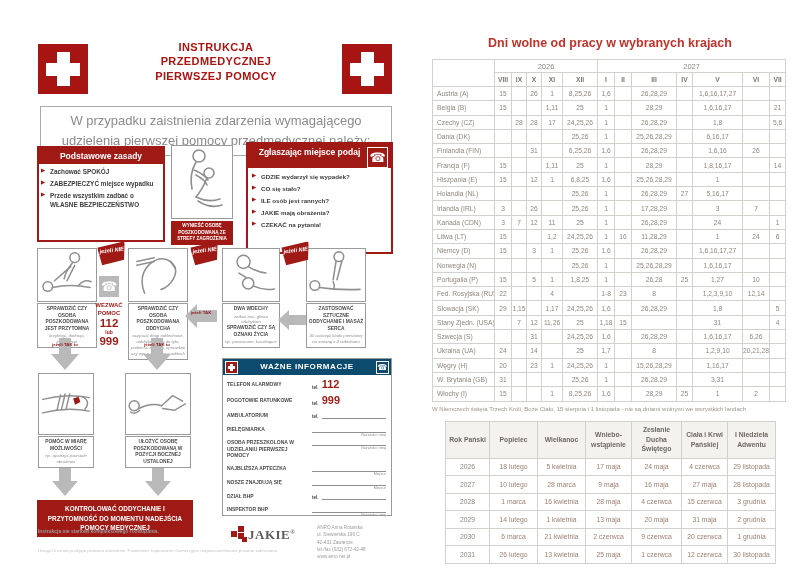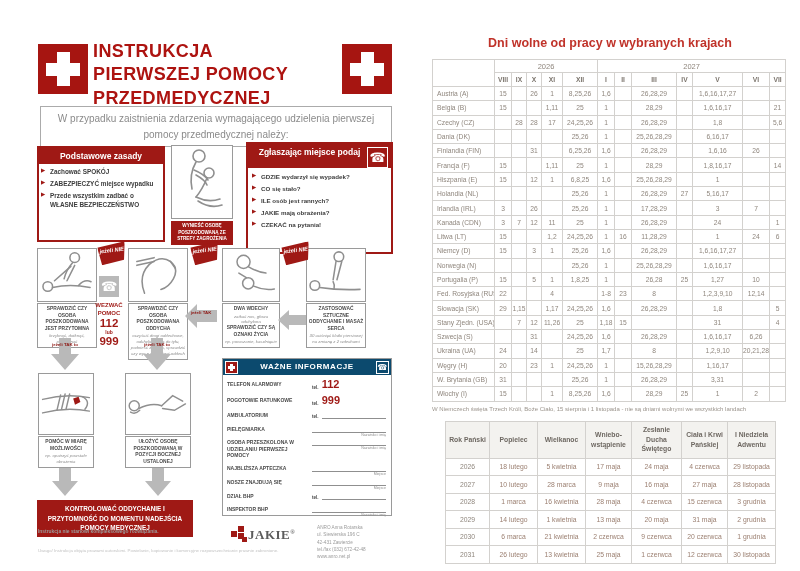--- a/index.html
+++ b/index.html
@@ -4,22 +4,22 @@
 <style>
   html,body{margin:0;padding:0;}
   body{width:800px;height:571px;background:#fff;font-family:"Liberation Sans",sans-serif;position:relative;overflow:hidden;}
   
   .poster{position:absolute;left:35px;top:26px;width:362px;height:540px;}
   .cross{width:50px;height:50px;background:#a61511;position:absolute;}
   .cross .h{position:absolute;left:16%;top:37%;width:68%;height:26%;background:#fff;}
   .cross .v{position:absolute;left:37%;top:16%;width:26%;height:68%;background:#fff;}
   .cross-left{left:3px;top:18px;}
   .cross-right{right:5px;top:18px;}
-  .poster-title{position:absolute;left:58px;right:58px;top:14px;text-align:left;color:#ad1310;font-weight:bold;font-size:18px;line-height:1.3;letter-spacing:.4px;}
-  .intro-box{position:absolute;left:5px;top:80px;width:332px;border:1px solid #ababab;color:#8b8b8b;font-size:10px;text-align:center;padding:4px 9px;line-height:1.55;}
+  .poster-title{position:absolute;left:58px;right:58px;top:14px;text-align:center;color:#ad1310;font-weight:bold;font-size:11px;line-height:1.3;letter-spacing:.4px;}
+  .intro-box{position:absolute;left:5px;top:80px;width:332px;border:1px solid #ababab;color:#8b8b8b;font-size:13px;text-align:center;padding:4px 9px;line-height:1.55;}
   .redbox{border:2px solid #9f1915;position:absolute;background:#fff;}
   .box-hd{background:#9f1915;color:#fff;text-align:center;font-size:8.5px;font-weight:bold;padding:3px 2px;line-height:1.2;}
   .basics-box{left:2px;top:120px;width:124px;height:92px;}
   .blist{list-style:none;margin:4px 2px 0 2px;padding:0;font-size:6.4px;font-weight:bold;color:#3c3c3c;}
   .blist li{margin:3px 0;padding-left:9px;position:relative;line-height:1.4;}
   .bullet{color:#9f1915;position:absolute;left:0;top:-1px;font-size:5.5px;font-family:"DejaVu Sans",sans-serif;}
   .evac{position:absolute;left:136px;top:119px;width:62px;}
   .img-box{border:1px solid #9a9a9a;background:#fff;overflow:hidden;}
   .evac .img-box{height:72px;}
   .evac-cap{margin-top:2px;background:#9f1915;color:#fff;font-size:4.6px;font-weight:bold;text-align:center;padding:2px 1px;line-height:1.45;}
@@ -94,22 +94,22 @@
 <body>
 
 <div class="poster">
 
   <div class="cross cross-left">
       <div class="h"></div>
       <div class="v"></div>
     </div>
   <div class="poster-title">
     <div>INSTRUKCJA</div>
+    <div>PRZEDMEDYCZNEJ</div>
     <div>PIERWSZEJ POMOCY</div>
-    <div>PRZEDMEDYCZNEJ</div>
   </div>
   <div class="cross cross-right">
       <div class="h"></div>
       <div class="v"></div>
     </div>
 
   <div class="intro-box">W przypadku zaistnienia zdarzenia wymagającego udzielenia pierwszej pomocy przedmedycznej należy:</div>
 
   <div class="redbox basics-box">
     <div class="box-hd">Podstawowe zasady</div>

